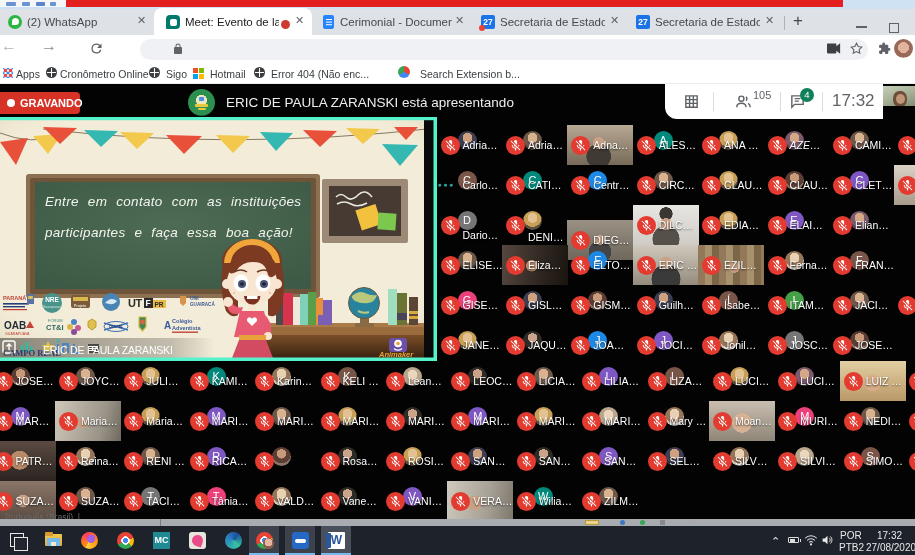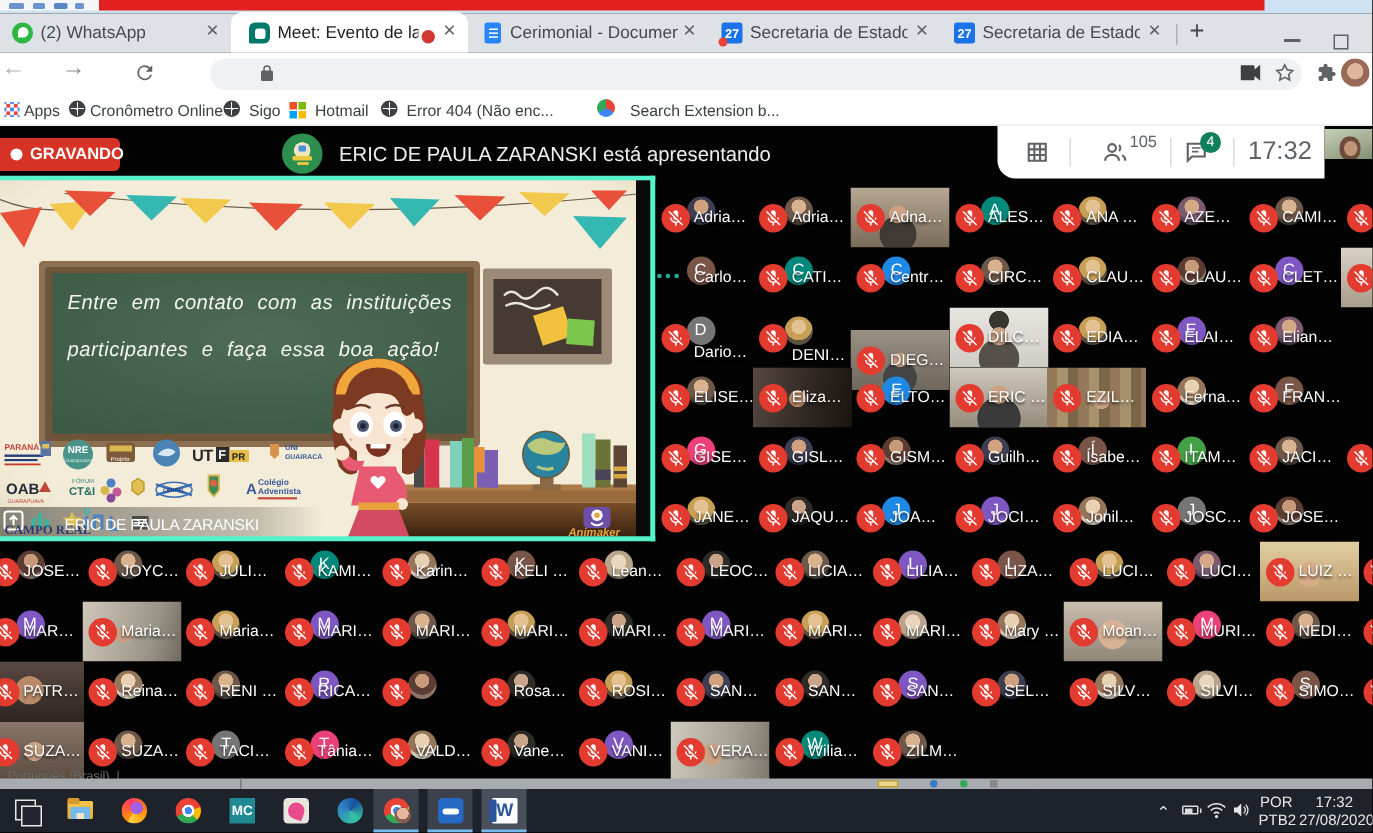--- a/index.html
+++ b/index.html
@@ -380,21 +380,21 @@
   </div>
 <div class="tile" style="left:698.1px;top:125px;">
     <div class="ava pf2" style="left:21px;top:6px;"></div>
     <div class="redc" style="left:4px;top:11px;">
       <svg class="abs" style="left:3px;top:3px;" width="13" height="13" viewBox="0 0 24 24">
         <path fill="#fff" d="M19 11h-1.7c0 .74-.16 1.43-.43 2.05l1.23 1.23c.56-.98.9-2.09.9-3.28zm-4.02.17c0-.06.02-.11.02-.17V5c0-1.66-1.34-3-3-3S9 3.34 9 5v.18l5.98 5.99zM4.27 3L3 4.27l6.01 6.01V11c0 1.66 1.33 3 2.99 3 .22 0 .44-.03.65-.08l1.66 1.66c-.71.33-1.5.52-2.31.52-2.76 0-5.3-2.1-5.3-5.1H5c0 3.41 2.72 6.23 6 6.72V21h2v-3.28c.91-.13 1.77-.45 2.54-.9L19.73 21 21 19.73 4.27 3z"></path>
       </svg>
     </div>
     <div class="nm" style="left:26px;top:14px;">ANA …</div>
   </div>
-<div class="tile" style="left:763.5px;top:125px;">
+<div class="tile" style="left:763.5px;top:125px;font-style:italic;">
     <div class="ava pf6" style="left:21px;top:6px;"></div>
     <div class="redc" style="left:4px;top:11px;">
       <svg class="abs" style="left:3px;top:3px;" width="13" height="13" viewBox="0 0 24 24">
         <path fill="#fff" d="M19 11h-1.7c0 .74-.16 1.43-.43 2.05l1.23 1.23c.56-.98.9-2.09.9-3.28zm-4.02.17c0-.06.02-.11.02-.17V5c0-1.66-1.34-3-3-3S9 3.34 9 5v.18l5.98 5.99zM4.27 3L3 4.27l6.01 6.01V11c0 1.66 1.33 3 2.99 3 .22 0 .44-.03.65-.08l1.66 1.66c-.71.33-1.5.52-2.31.52-2.76 0-5.3-2.1-5.3-5.1H5c0 3.41 2.72 6.23 6 6.72V21h2v-3.28c.91-.13 1.77-.45 2.54-.9L19.73 21 21 19.73 4.27 3z"></path>
       </svg>
     </div>
     <div class="nm" style="left:26px;top:14px;">AZE…</div>
   </div>
 <div class="tile" style="left:828.9000000000001px;top:125px;">
     <div class="ava pf1" style="left:21px;top:6px;"></div>

